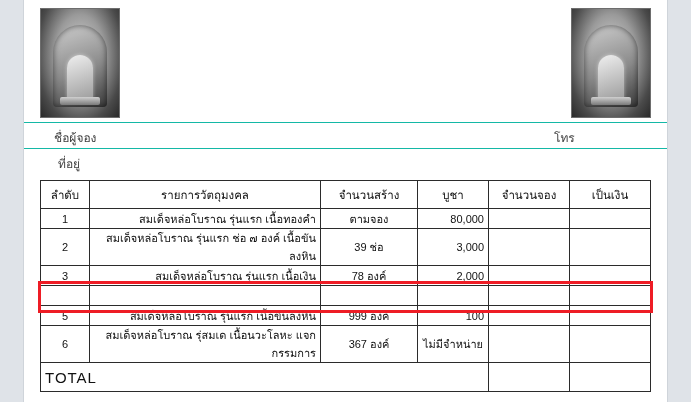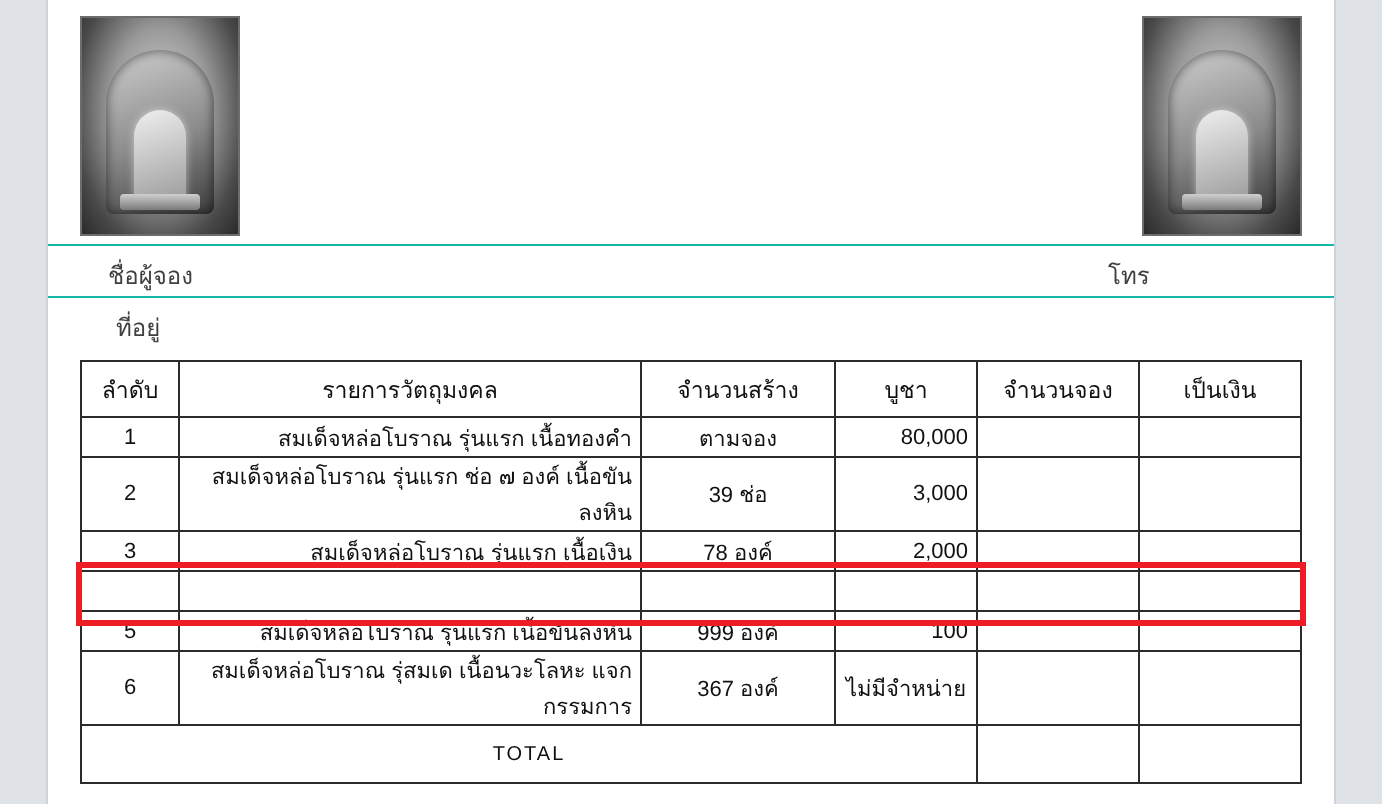--- a/index.html
+++ b/index.html
@@ -107,22 +107,21 @@
     font-size:11.5px;
   }
   .c-no{width:40px;text-align:center;}
   .c-desc{width:auto;text-align:right;}
   .c-made{width:88px;text-align:center;}
   .c-price{width:62px;text-align:right;padding-right:10px;}
   .c-order{width:72px;}
   .c-money{width:72px;margin-top:23px;}
   tr.total td{
     height:28px;
-    text-align:center;
-    font-size:10px;
+    font-size:15px;
     letter-spacing:1px;
   }
   tr.blank td{height:19px;}
   
   #highlight{
     position:absolute;
     left:14px;
     top:281px;
     width:615px;
     height:32px;

